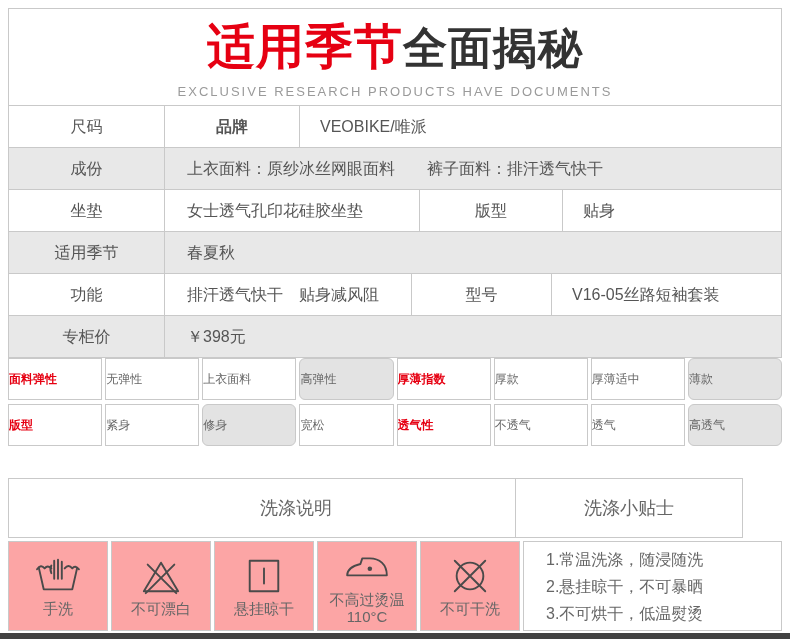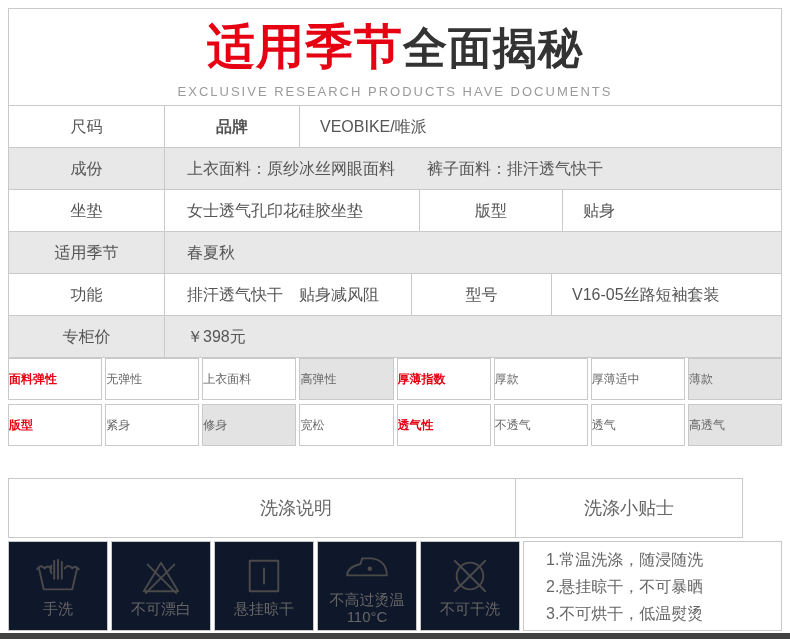--- a/index.html
+++ b/index.html
@@ -35,34 +35,34 @@
   
   .attr-row{position:absolute;left:8px;width:774px;height:42px;display:flex;gap:3px;}
   .attr-row.r0{top:358px;}
   .attr-row.r1{top:404px;}
   .attr-cell{
     flex:1 1 0;box-sizing:border-box;border:1px solid #c9c9c9;background:#fff;
     line-height:40px;font-size:12px;color:#666;
     white-space:nowrap;overflow:hidden;
   }
   .attr-cell.hdr{color:#e60012;font-weight:bold;}
-  .attr-cell.sel{background:#e3e3e3;}
+  .attr-cell.sel{background:#e3e3e3;border-radius:6px;}
 
   
   .wash-head{
     position:absolute;top:478px;height:60px;box-sizing:border-box;
     border:1px solid #c9c9c9;background:#fff;text-align:center;
     line-height:58px;font-size:18px;color:#666;
   }
   .wash-head.left{left:8px;width:576px;}
   .wash-head.right{left:515px;width:228px;}
 
   .icons-row{position:absolute;left:8px;top:541px;width:774px;height:90px;display:flex;gap:3px;}
   .icon-cell{
-    flex:0 0 100px;box-sizing:border-box;border:1px solid #c9c9c9;background:#0f172a;
+    flex:0 0 100px;box-sizing:border-box;border:1px solid #c9c9c9;background:#fca5a5;
     display:flex;flex-direction:column;align-items:center;justify-content:center;
   }
   .icon-glyph{width:46px;height:40px;}
   .icon-glyph svg{display:block;}
   .icon-label{margin-top:4px;font-size:15px;color:#666;line-height:17px;text-align:center;}
   .tips-cell{
     flex:1 1 auto;box-sizing:border-box;border:1px solid #c9c9c9;background:#fff;
     display:flex;flex-direction:column;justify-content:center;padding-left:22px;
   }
   .tip-line{font-size:16px;color:#666;line-height:27px;white-space:nowrap;}

